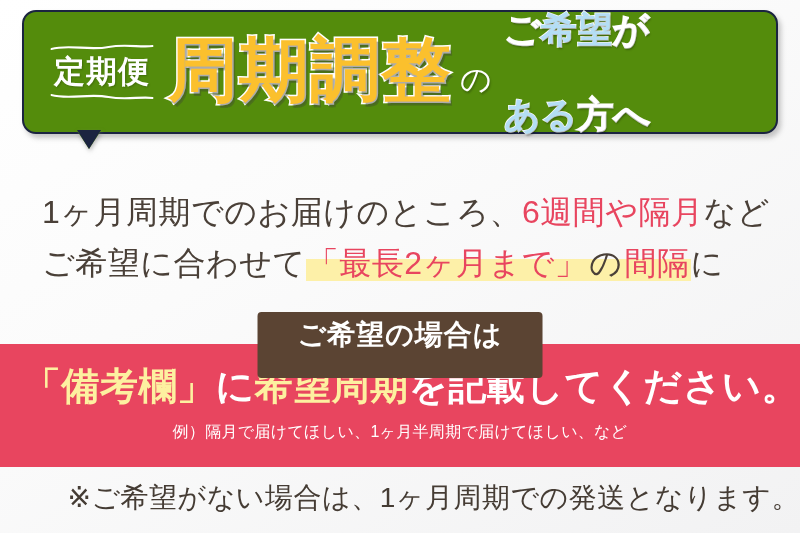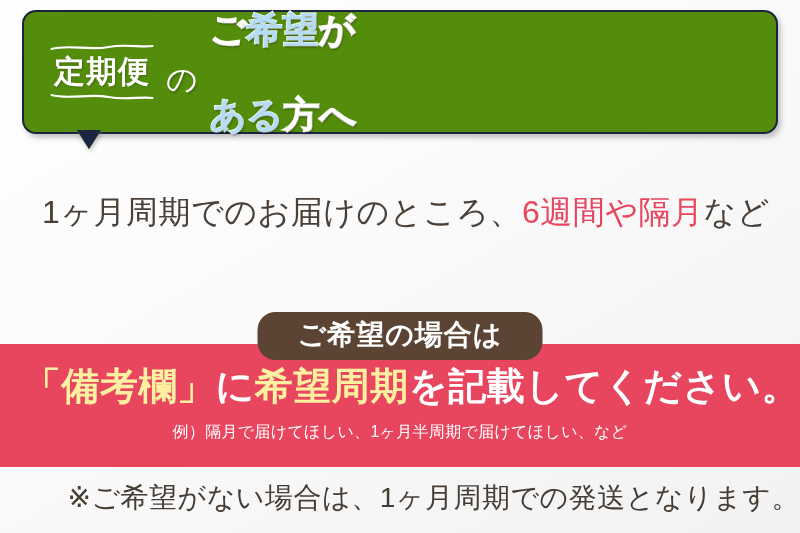--- a/index.html
+++ b/index.html
@@ -177,22 +177,22 @@
 
   
   .badge-pill {
     position: absolute;
     left: 50%;
     transform: translateX(-50%);
     top: 312px;
     z-index: 4;
     background: #5b4433;
     color: #ffffff;
-    border-radius: 18px;
-    padding: 6px 40px 8px 40px;
+    border-radius: 4px;
+    padding: 6px 40px 26px 40px;
     font-size: 28px;
     font-weight: 700;
     line-height: 1.2;
     white-space: nowrap;
     font-family: "Liberation Sans", "DejaVu Sans", sans-serif;
     letter-spacing: 1px;
   }
 
   
   .pink-band {
@@ -264,40 +264,44 @@
           </svg>
         </div>
         <div class="teiki-text">定期便</div>
         <div class="wave bottom">
           <svg viewBox="0 0 160 9" preserveAspectRatio="none">
             <path d="M2,3 C30,8 60,1 90,5 C118,8.5 140,4 158,6" fill="none" stroke="#ffffff" stroke-width="2.2" stroke-linecap="round"></path>
           </svg>
         </div>
       </div>
 
+      <div class="main-title">周期調整</div>
 
       <div class="no-connector">の</div>
 
       <div class="right-block">
         <div class="right-line">
           <span class="seg-white">ご</span><span class="seg-blue">希望</span><span class="seg-white">が</span>
         </div>
         <div class="right-line">
           <span class="seg-blue">ある</span><span class="seg-white">方へ</span>
         </div>
       </div>
 
     </div>
   </div>
   <div class="bubble-tail"></div>
 
   <div class="body-para">
     <div class="para-line">
       <span>1ヶ月周期でのお届けのところ、</span><span class="hl-pink">6週間や隔月</span><span>など</span>
     </div>
+    <div class="para-line">
+      <span>ご希望に合わせて</span><span class="hl-pink hl-mark">「最長2ヶ月まで」</span><span class="hl-mark">の</span><span class="hl-pink hl-mark">間隔</span><span>に</span>
+    </div>
   </div>
 
   <div class="badge-pill">ご希望の場合は</div>
 
   <div class="pink-band">
     <div class="pink-headline">
       <span class="pk-yellow">「備考欄」</span><span>に</span><span class="pk-yellow">希望周期</span><span>を記載してください。</span>
     </div>
     <div class="pink-example">例）隔月で届けてほしい、1ヶ月半周期で届けてほしい、など</div>
   </div>

